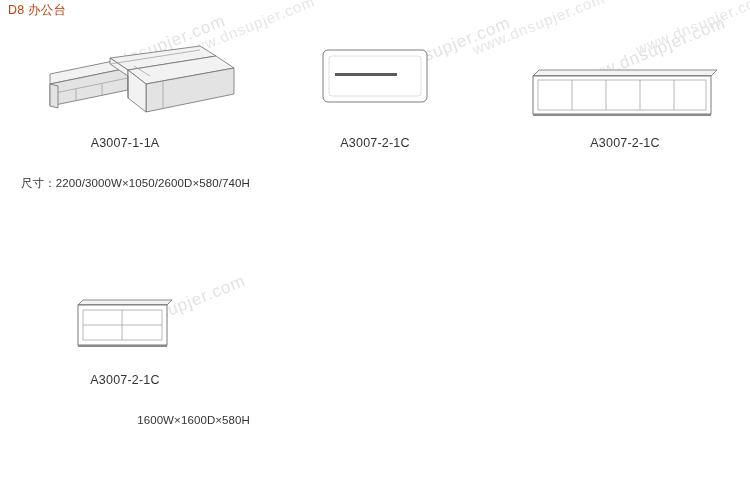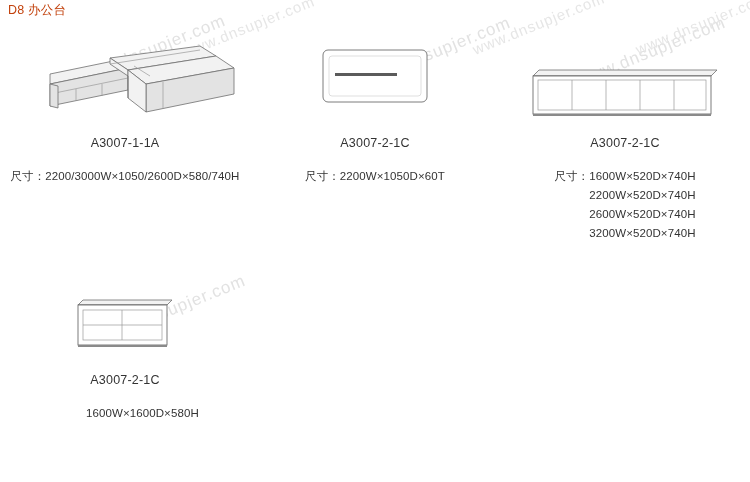--- a/index.html
+++ b/index.html
@@ -47,25 +47,26 @@
   }
 
   .caption {
     font-size: 12.5px;
     color: #333;
     margin-top: 16px;
     letter-spacing: 0.2px;
   }
 
   .dims {
-    margin-top: 17px;
+    margin-top: 24px;
     font-size: 11.5px;
     color: #333;
     line-height: 19px;
     white-space: nowrap;
+    text-align: right;
   }
   .dims div { letter-spacing: 0.1px; }
 
   
   .wm {
     position: absolute;
     font-family: "Liberation Sans", sans-serif;
     font-size: 17px;
     color: #e2e2e2;
     transform: rotate(-22deg);
@@ -135,21 +136,20 @@
   <div class="product" style="width:250px;">
     <div class="art">
       <svg width="120" height="92" viewBox="0 0 120 92" style="margin:0 auto;">
         <rect class="fill-white" x="8" y="22" width="104" height="52" rx="5" ry="5"></rect>
         <rect x="14" y="28" width="92" height="40" rx="3" ry="3" fill="none" stroke="#c9c9c9" stroke-width="0.6"></rect>
         <rect x="20" y="45" width="62" height="3" fill="#5b5b5b"></rect>
       </svg>
     </div>
     <div class="caption">A3007-2-1C</div>
     <div class="dims">
-      <div><span>尺寸：</span><span>2200W×1050D×60T</span></div>
     </div>
   </div>
 
   <div class="product" style="width:250px;">
     <div class="art">
       <svg width="200" height="92" viewBox="0 0 200 92" style="margin:0 auto;">
 
         <polygon class="fill-light" points="8,48 14,42 192,42 186,48"></polygon>
         <line class="line" x1="8" y1="48" x2="186" y2="48"></line>
 
@@ -159,26 +159,20 @@
 
         <line class="line-light" x1="47" y1="52" x2="47" y2="82"></line>
         <line class="line-light" x1="81" y1="52" x2="81" y2="82"></line>
         <line class="line-light" x1="115" y1="52" x2="115" y2="82"></line>
         <line class="line-light" x1="149" y1="52" x2="149" y2="82"></line>
 
         <rect x="8" y="86" width="178" height="2" fill="#8a8a8a"></rect>
       </svg>
     </div>
     <div class="caption">A3007-2-1C</div>
-    <div class="dims">
-      <div><span>尺寸：</span><span>1600W×520D×740H</span></div>
-      <div><span style="visibility:hidden">尺寸：</span><span>2200W×520D×740H</span></div>
-      <div><span style="visibility:hidden">尺寸：</span><span>2600W×520D×740H</span></div>
-      <div><span style="visibility:hidden">尺寸：</span><span>3200W×520D×740H</span></div>
-    </div>
   </div>
 
 </div>
 
 <div class="row row-2">
   <div class="product" style="width:250px;">
     <div class="art" style="height:72px;">
       <svg width="110" height="72" viewBox="0 0 110 72" style="margin:0 auto;">
 
         <polygon class="fill-light" points="8,20 13,15 102,15 97,20"></polygon>

